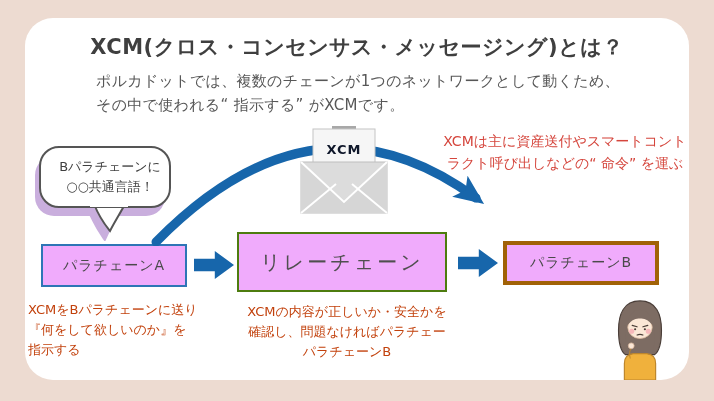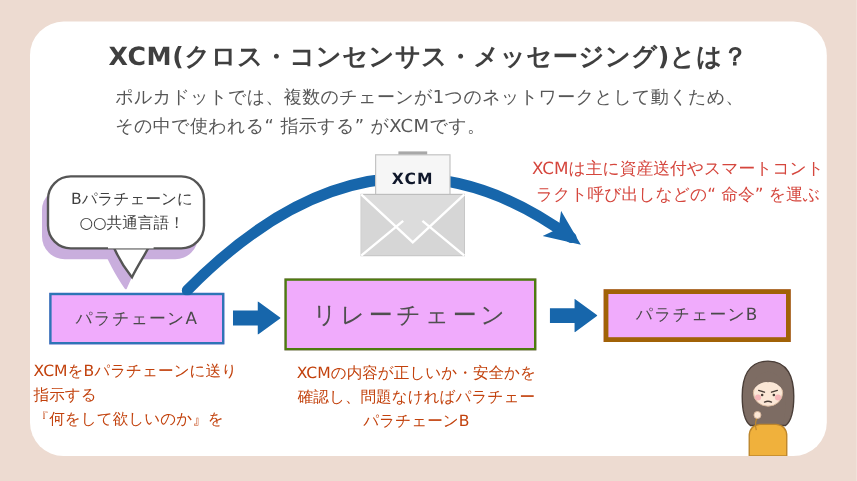--- a/index.html
+++ b/index.html
@@ -132,22 +132,22 @@
   </div>
 
   <div class="block-arrow block-arrow-2"></div>
 
   <div class="box box-b">
     <span>パラチェーンB</span>
   </div>
 
   <div class="caption caption-a">
     <div>XCMをBパラチェーンに送り</div>
+    <div>『何をして欲しいのか』を</div>
     <div>指示する</div>
-    <div>『何をして欲しいのか』を</div>
   </div>
 
   <div class="caption caption-relay">
     <div>XCMの内容が正しいか・安全かを</div>
     <div>確認し、問題なければパラチェー</div>
     <div>パラチェーンB</div>
   </div>
 
   <svg class="girl" viewBox="0 0 60 84" xmlns="http://www.w3.org/2000/svg">
     <path d="M30,3 C13,3 8,17 8,33 C8,47 11,55 15,58 L45,58 C49,55 52,47 52,33 C52,17 47,3 30,3 Z" fill="#7d6c63" stroke="#4a3e38" stroke-width="1.2"></path>

